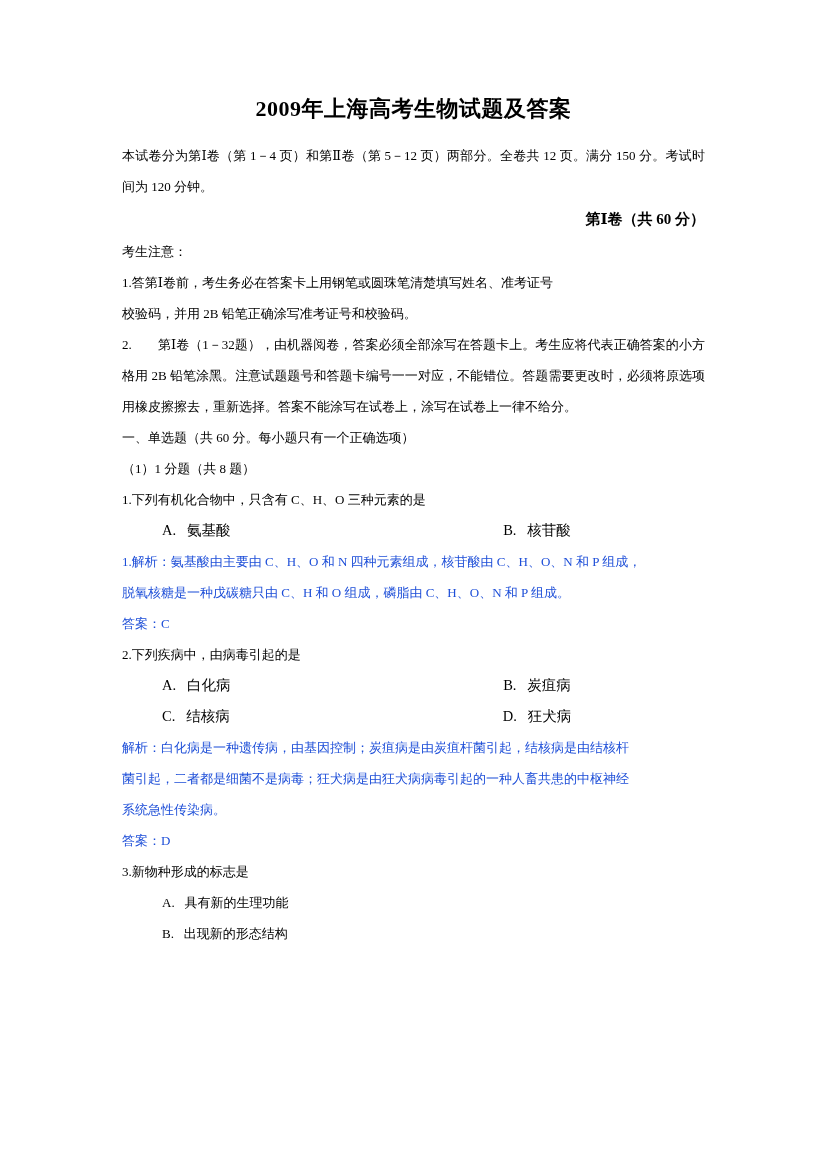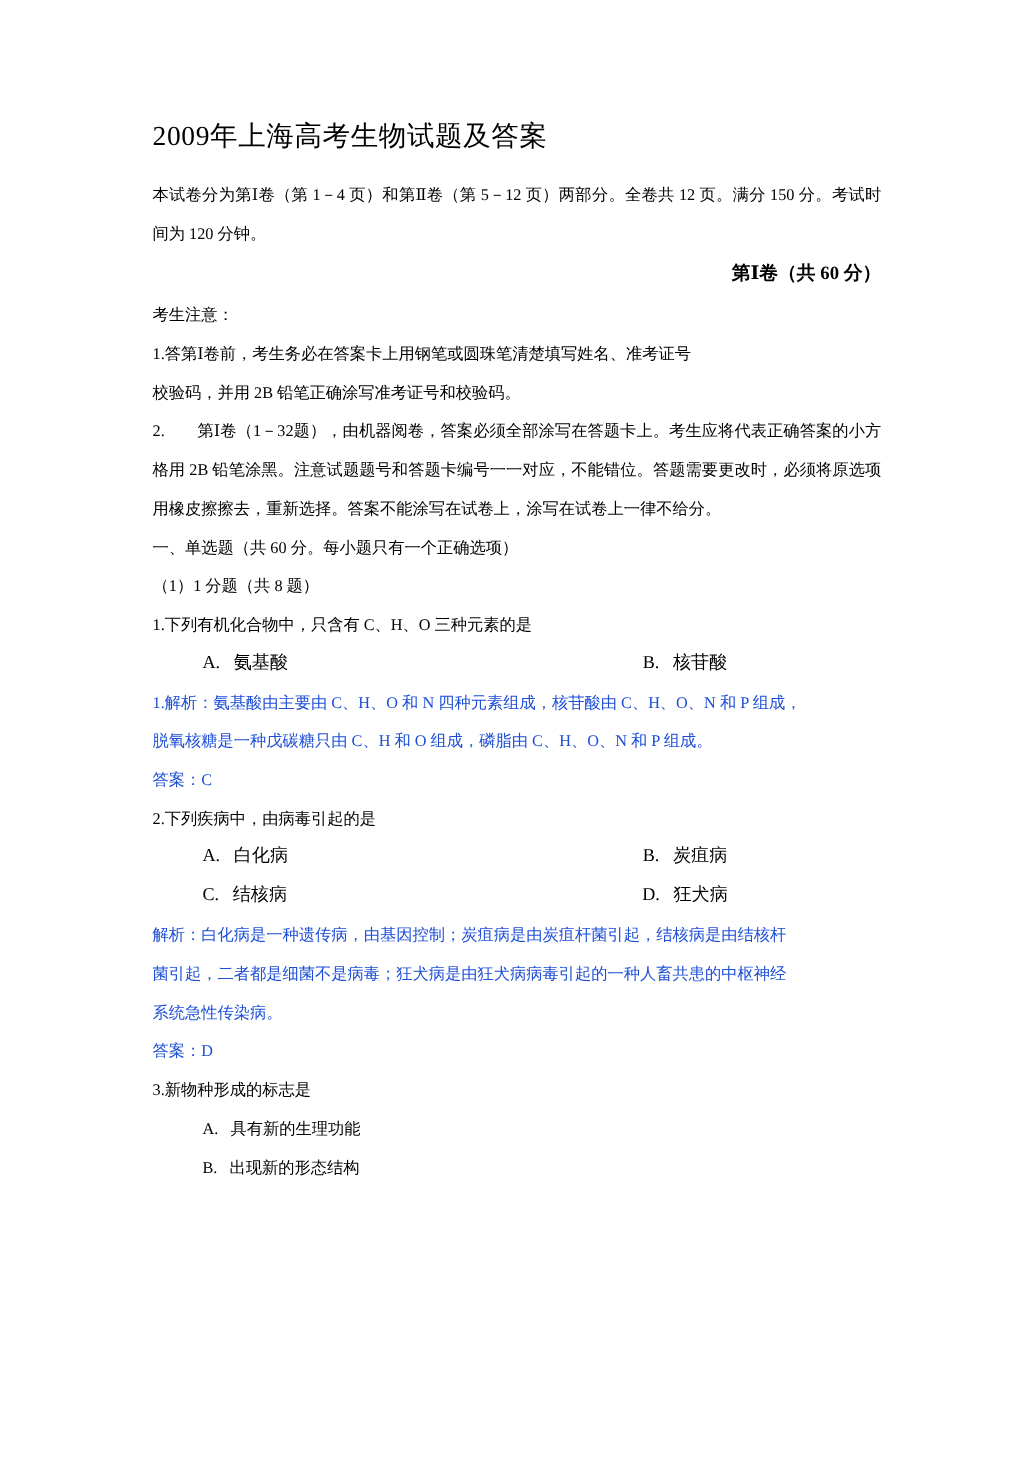--- a/index.html
+++ b/index.html
@@ -14,24 +14,24 @@
     color: #000000;
   }
   .page {
     position: relative;
     width: 827px;
     height: 1170px;
     box-sizing: border-box;
     padding: 95px 122px 0 122px;
   }
   .doc-title {
-    text-align: left;
+    text-align: center;
     font-family: "Liberation Serif", "DejaVu Serif", serif;
     font-size: 22px;
-    font-weight: normal;
+    font-weight: bold;
     letter-spacing: 0.5px;
     margin: 0 0 16px 0;
     line-height: 1.3;
   }
   p {
     margin: 0 0 0 0;
     font-size: 14.5px;
     line-height: 31px;
     text-align: justify;
   }
@@ -46,21 +46,20 @@
     line-height: 34px;
   }
   .red {
     color: #1d4ed8;
   }
   .opts {
     display: flex;
     line-height: 31px;
     font-size: 14.5px;
     padding-left: 40px;
-    gap: 11px;
   }
   .opt-a { width: 250px; }
   .opt-b { width: 250px; text-align: center; }
   .opt-single {
     padding-left: 40px;
     line-height: 31px;
     font-size: 13px;
   }
 </style>
 </head>

